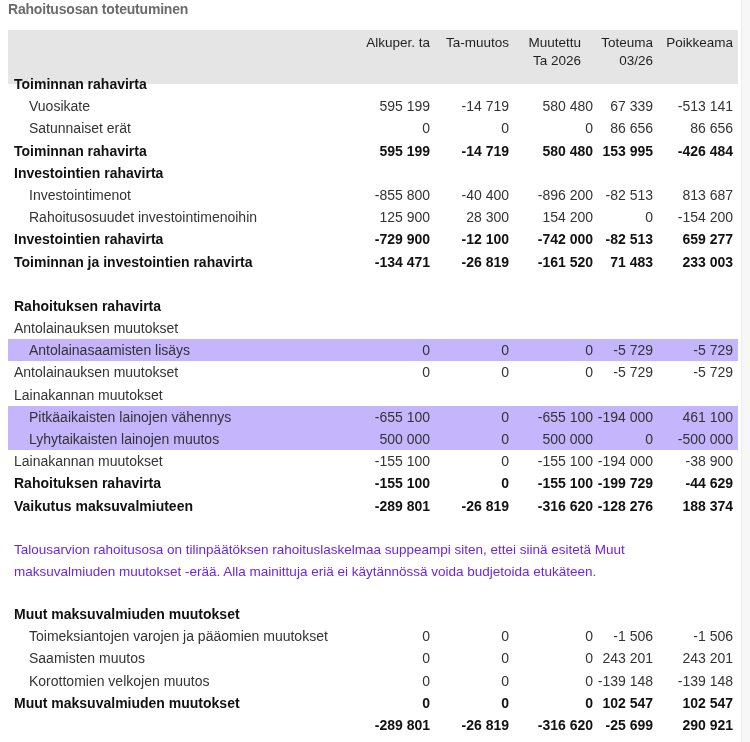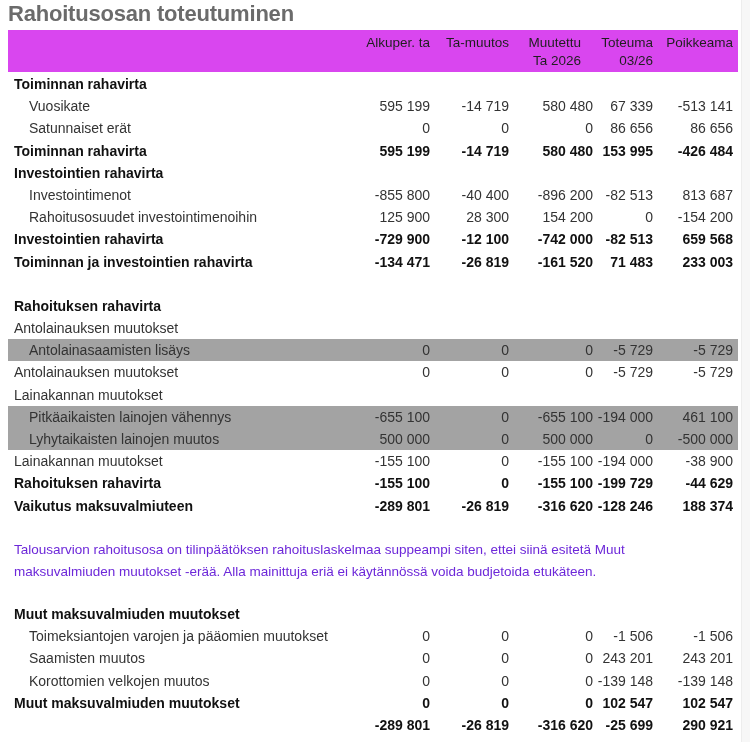--- a/index.html
+++ b/index.html
@@ -1,24 +1,24 @@
 <!DOCTYPE html>
 <html><head>
   <meta charset="utf-8">
   <style>
     html, body { margin: 0; padding: 0; background: #ffffff; }
     body { width: 750px; height: 742px; overflow: hidden; position: relative; font-family: "Liberation Sans", "DejaVu Sans", sans-serif; color: #252423; }
-    .title { position: absolute; left: 8px; top: 1px; font-size: 22px; font-weight: bold; color: #6b6b6b; letter-spacing: -0.2px; }
+    .title { position: absolute; left: 8px; top: 1px; font-size: 14px; font-weight: bold; color: #6b6b6b; letter-spacing: -0.2px; }
     .edge { position: absolute; right: 0; top: 0; width: 8px; height: 742px; background: #f7f7f7; border-left: 1px solid #ededed; }
-    .header { position: absolute; left: 8px; top: 30px; width: 730px; height: 42px; background: #d946ef; }
+    .header { position: absolute; left: 8px; top: 30px; width: 730px; height: 54px; background: #e5e5e5; }
     .header .hc { position: absolute; top: 4px; font-size: 13.5px; line-height: 18px; color: #1f1f1f; text-align: right; }
     .rows { position: absolute; left: 8px; top: 73px; width: 730px; }
     .row { position: relative; height: 22.2px; font-size: 14px; line-height: 22px; }
     .row.bold { font-weight: bold; color: #111; }
-    .row.shade { background: #a3a3a3; }
+    .row.shade { background: #c4b5fd; }
     .row .lbl { position: absolute; left: 6px; top: 0; white-space: nowrap; }
     .row.indent .lbl { left: 21px; }
     .row .v { position: absolute; top: 0; text-align: right; white-space: nowrap; }
     .row:not(.bold) { color: #333; }
     .c0 { right: 308px; } .c1 { right: 229px; } .c2 { right: 145px; } .c3 { right: 85px; } .c4 { right: 5px; }
     .note { position: absolute; left: 14px; top: 539px; width: 715px; font-size: 13.5px; line-height: 22px; color: #6d28d9; }
   </style>
 </head>
 <body>
 
@@ -104,21 +104,21 @@
       <span class="v c2">154 200</span>
       <span class="v c3">0</span>
       <span class="v c4">-154 200</span>
     </div>
     <div class="row bold">
       <span class="lbl">Investointien rahavirta</span>
       <span class="v c0">-729 900</span>
       <span class="v c1">-12 100</span>
       <span class="v c2">-742 000</span>
       <span class="v c3">-82 513</span>
-      <span class="v c4">659 568</span>
+      <span class="v c4">659 277</span>
     </div>
     <div class="row bold">
       <span class="lbl">Toiminnan ja investointien rahavirta</span>
       <span class="v c0">-134 471</span>
       <span class="v c1">-26 819</span>
       <span class="v c2">-161 520</span>
       <span class="v c3">71 483</span>
       <span class="v c4">233 003</span>
     </div>
     <div class="row blank">
@@ -199,21 +199,21 @@
       <span class="v c1">0</span>
       <span class="v c2">-155 100</span>
       <span class="v c3">-199 729</span>
       <span class="v c4">-44 629</span>
     </div>
     <div class="row bold">
       <span class="lbl">Vaikutus maksuvalmiuteen</span>
       <span class="v c0">-289 801</span>
       <span class="v c1">-26 819</span>
       <span class="v c2">-316 620</span>
-      <span class="v c3">-128 246</span>
+      <span class="v c3">-128 276</span>
       <span class="v c4">188 374</span>
     </div>
   </div>
 
 <div class="note">Talousarvion rahoitusosa on tilinpäätöksen rahoituslaskelmaa suppeampi siten, ettei siinä esitetä Muut maksuvalmiuden  muutokset -erää. Alla mainittuja eriä ei käytännössä voida budjetoida etukäteen.</div>
 
 <div class="rows" id="rows2" style="top:603px">
     <div class="row bold">
       <span class="lbl">Muut maksuvalmiuden muutokset</span>
       <span class="v c0"></span>

